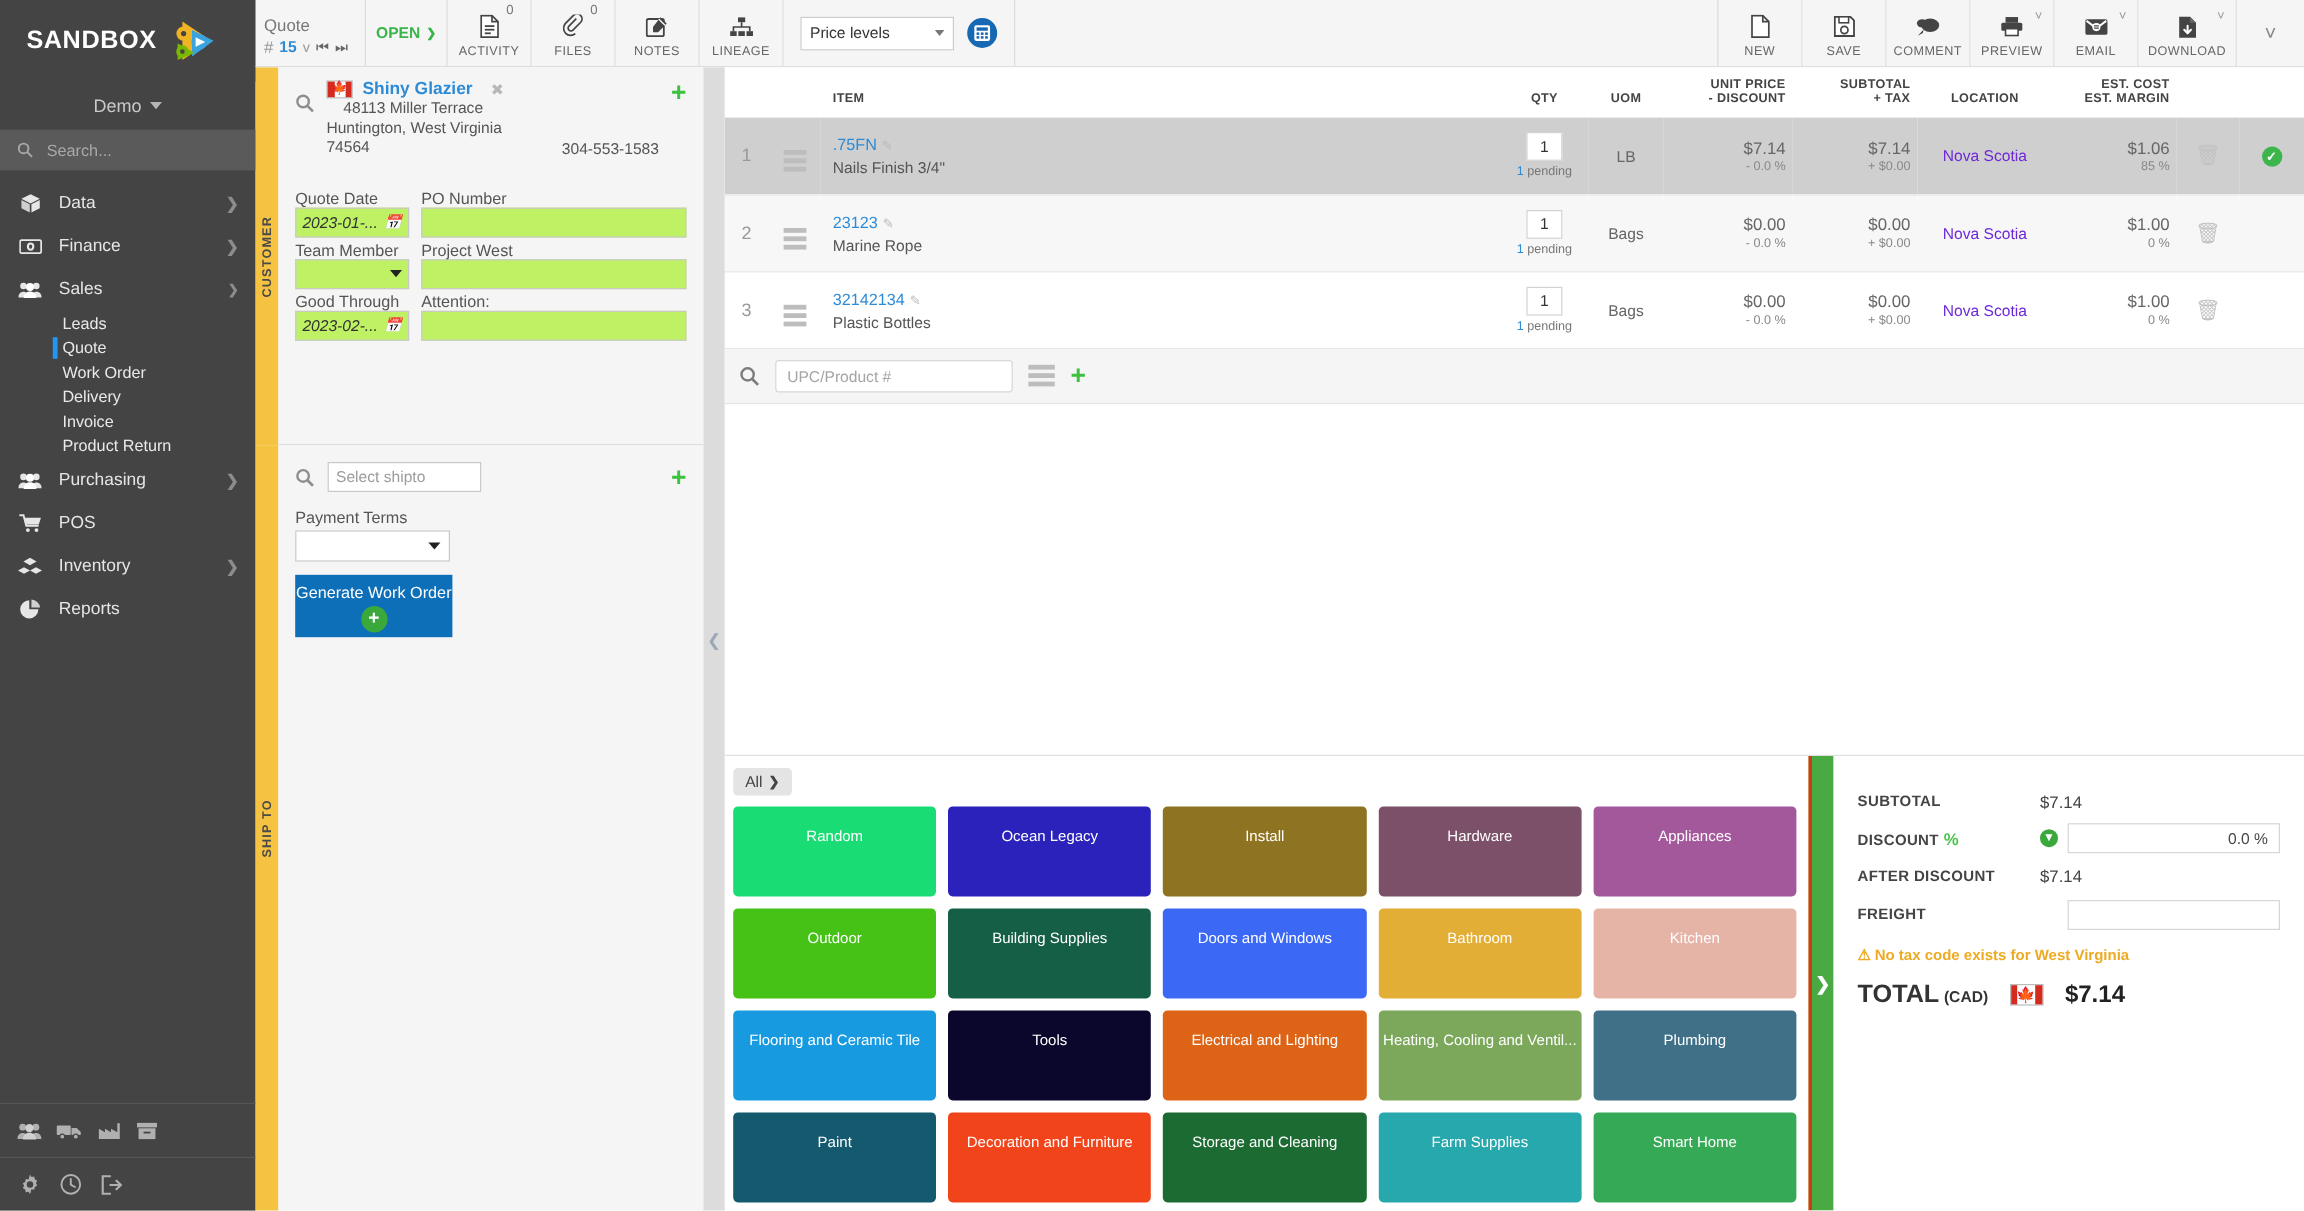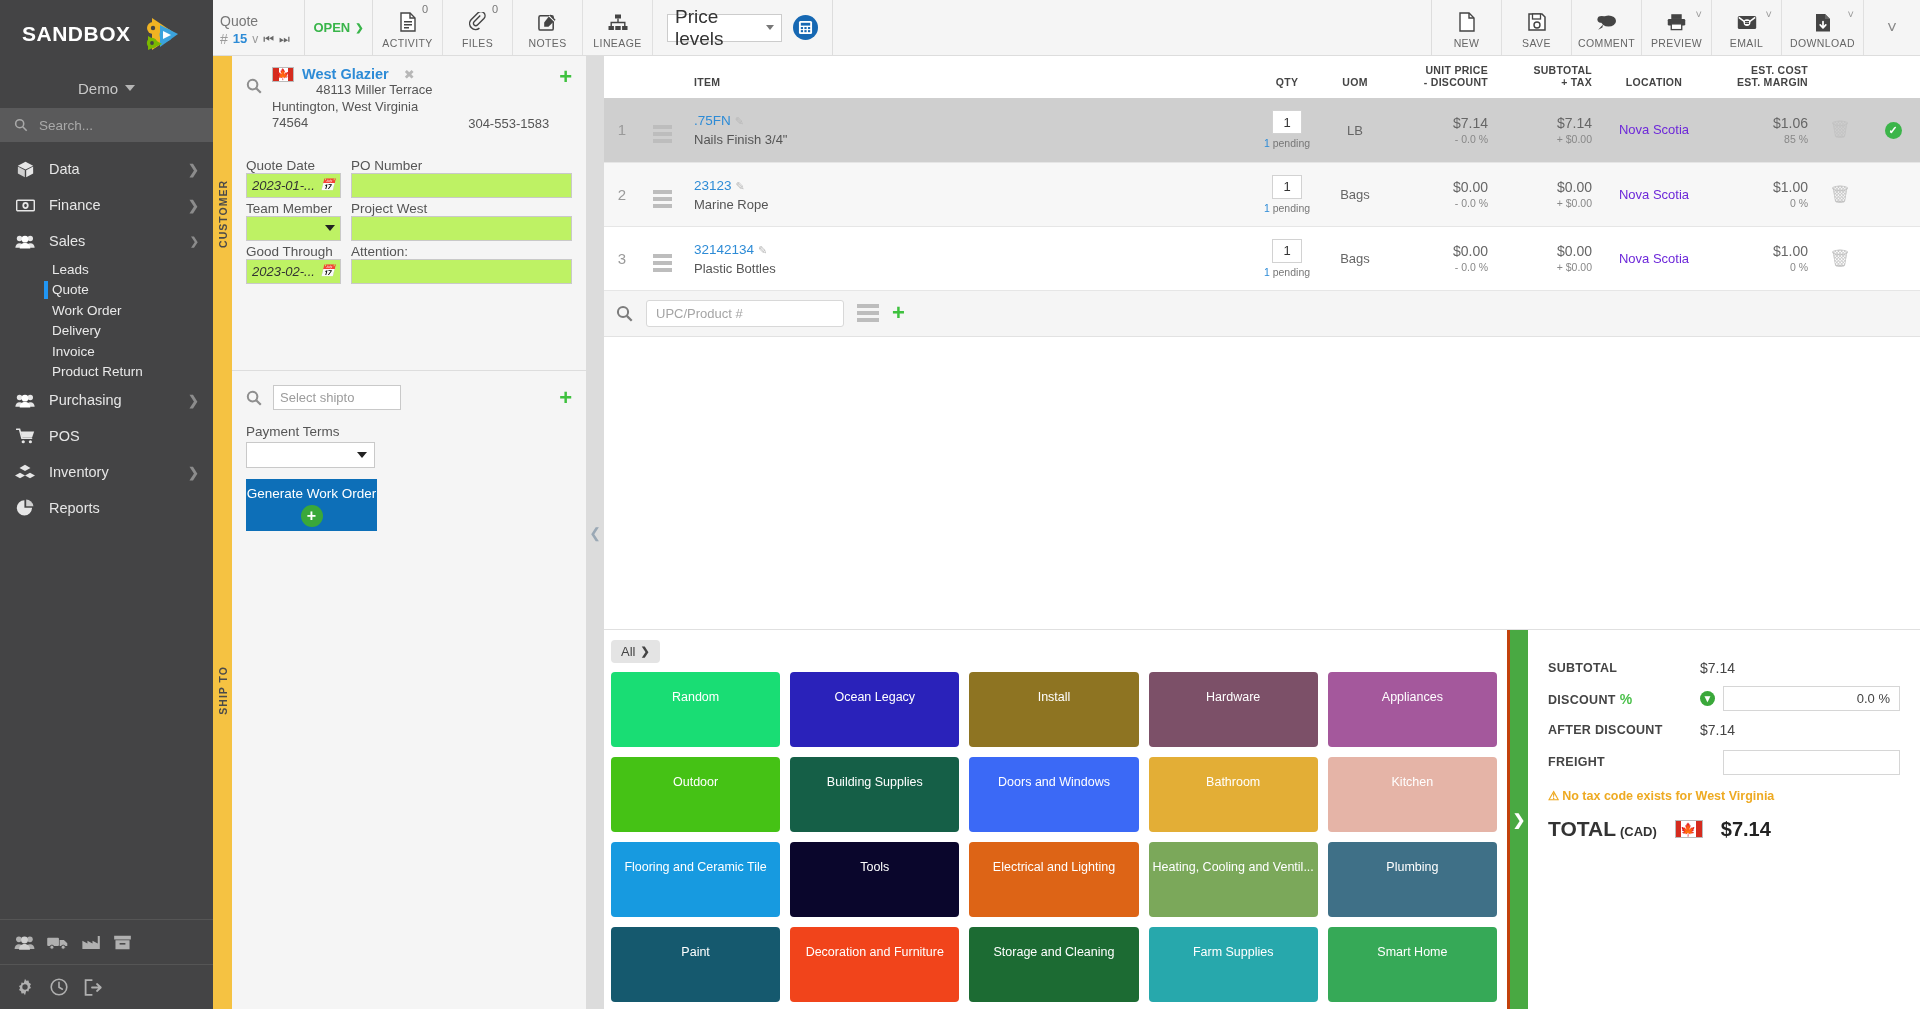--- a/index.html
+++ b/index.html
@@ -101,23 +101,23 @@
   .tb-btn .tb-lbl { font-size: 10.5px; letter-spacing: .4px; margin-top: 3px; color: #666; }
   .tb-btn .badge {
     position: absolute; top: 3px; right: 14px; font-size: 11px; color: #777;
   }
   .tb-btn .mini-chev { position: absolute; top: 8px; right: 9px; color: #999; font-size: 11px; }
   .tb-priceblock {
     display: flex; align-items: center; gap: 11px; padding: 0 14px;
     border-right: 1px solid #ddd;
   }
   .sel-price {
-    width: 115px; height: 28px; border: 1px solid #ccc; background: #fff;
+    width: 128px; height: 28px; border: 1px solid #ccc; background: #fff;
     display: flex; align-items: center; justify-content: space-between;
-    padding: 0 7px; font-size: 19px; color: #333;
+    padding: 0 7px; font-size: 13px; color: #333;
   }
   .calc-btn {
     width: 25px; height: 25px; border-radius: 50%; background: #1668b3;
     display: flex; align-items: center; justify-content: center; color: #fff;
   }
   .tb-spacer { flex: 1; border-right: 1px solid #ddd; }
   .tb-caret-end {
     width: 56px; display: flex; align-items: center; justify-content: center; color: #888;
   }
 
@@ -665,24 +665,24 @@
                 <svg width="16" height="16" viewBox="0 0 16 16">
                     <circle cx="6.6" cy="6.6" r="4.8" fill="none" stroke="#8e8e8e" stroke-width="2"></circle>
                     <line x1="10.2" y1="10.2" x2="14.8" y2="14.8" stroke="#8e8e8e" stroke-width="2.2"></line>
                   </svg>
               </span>
               <div style="flex:1">
                 <div style="display:flex;align-items:center;gap:8px">
                   <span class="flag">
                       <i>🍁</i>
                     </span>
-                  <span class="cust-name">West Glazier</span>
+                  <span class="cust-name">Shiny Glazier</span>
                   <span class="cust-x">✖</span>
                 </div>
-                <div class="addr" style="margin-left:44px">48113 Miller Terrace</div>
+                <div class="addr" style="margin-left:14px">48113 Miller Terrace</div>
                 <div class="addr">Huntington, West Virginia</div>
                 <div style="display:flex;justify-content:space-between;align-items:center">
                   <span class="addr">74564</span>
                   <span class="phone">304-553-1583</span>
                 </div>
               </div>
               <span class="plus-green">+</span>
             </div>
 
             <div class="frm">

